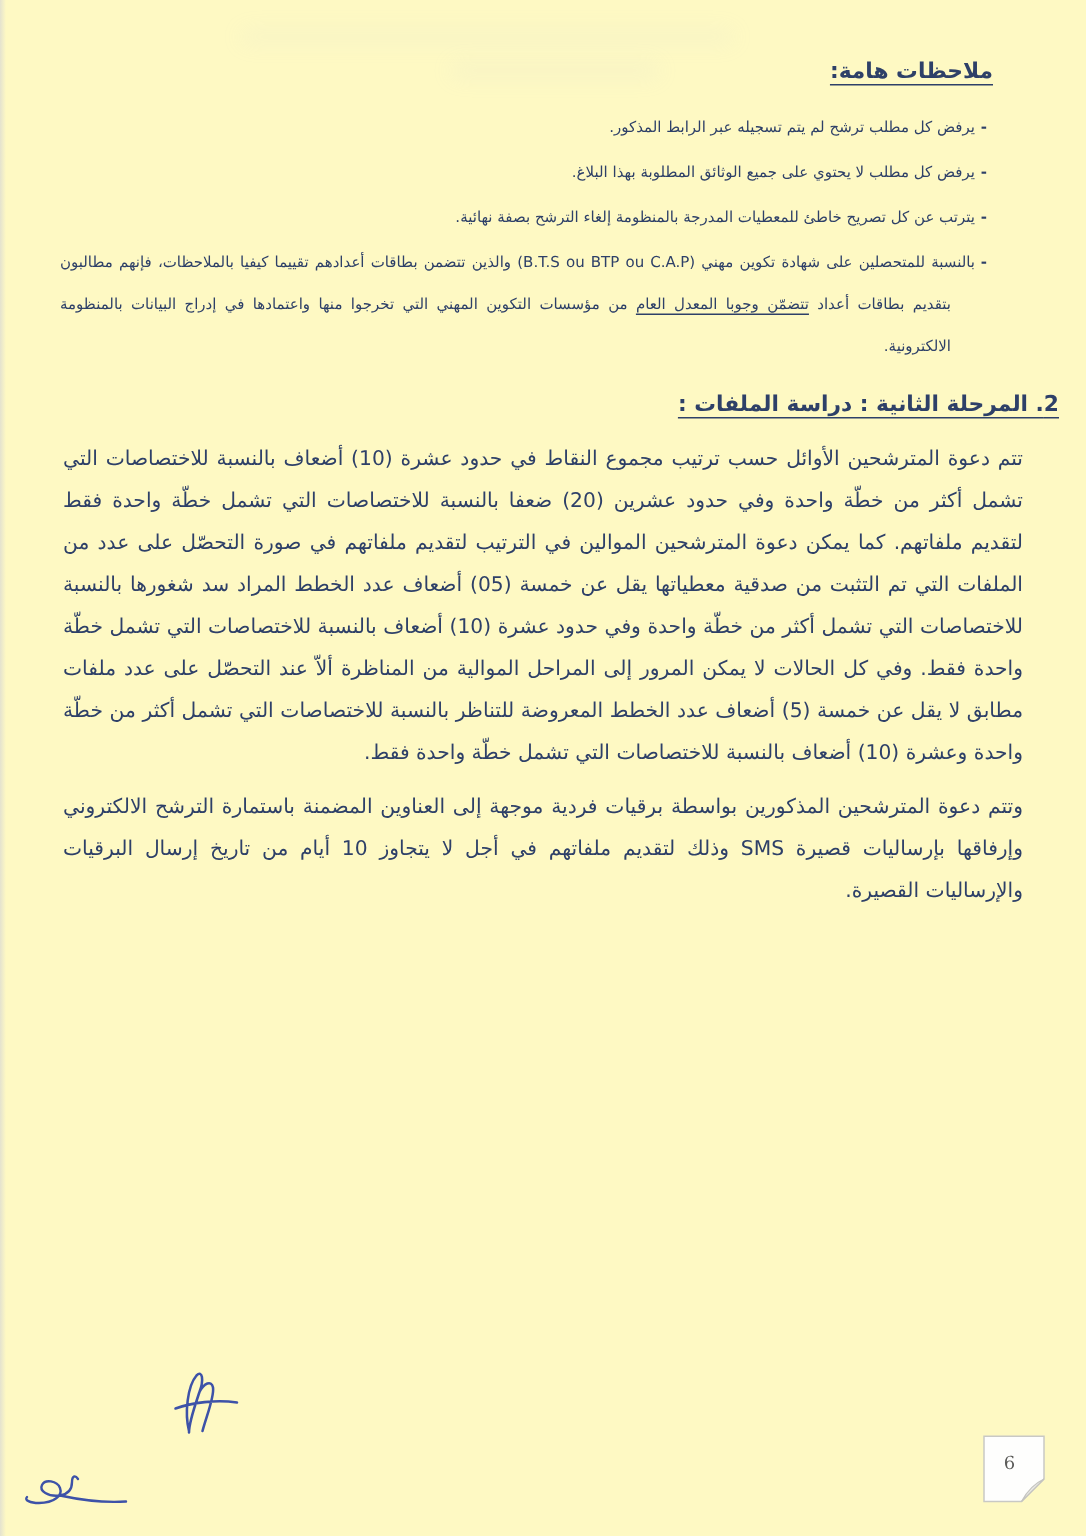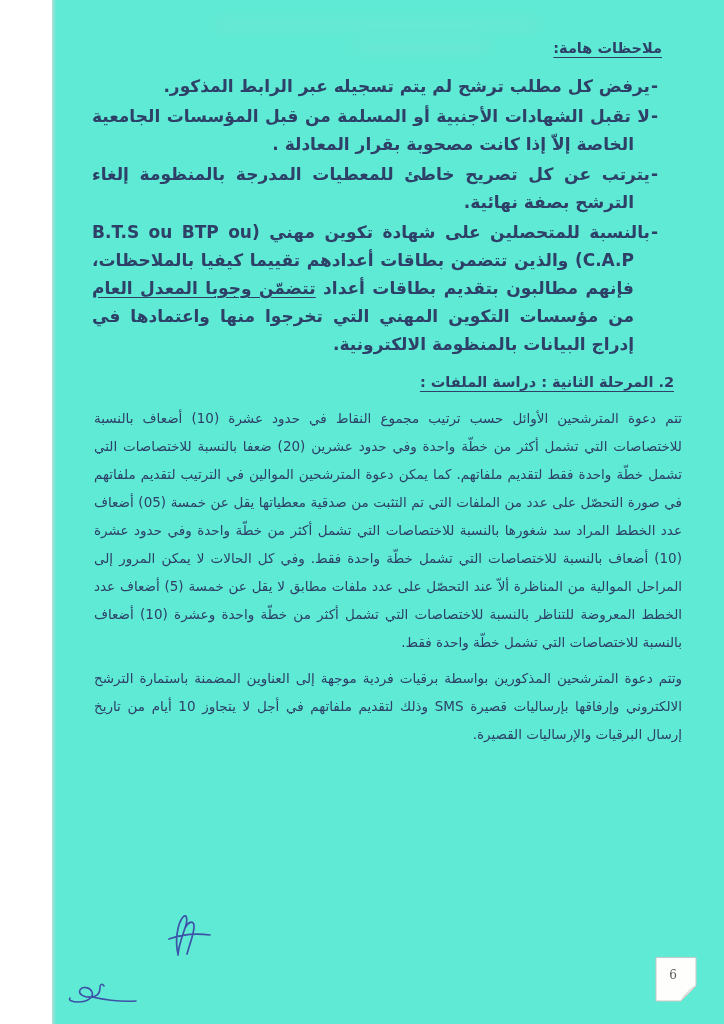--- a/index.html
+++ b/index.html
@@ -4,22 +4,22 @@
 <style>
   html, body { margin: 0; padding: 0; }
   body {
     width: 724px; height: 1024px;
     background: #ffffff;
     font-family: "DejaVu Sans", sans-serif;
     overflow: hidden;
   }
   .page {
     position: relative;
-    width: 672px; height: 1024px;
-    background: #5eead4;
+    width: 724px; height: 1024px;
+    background: #fef9c3;
     color: #2e4068;
     direction: rtl;
   }
   .scan-edge {
     position: absolute; left: 0; top: 0; bottom: 0; width: 4px;
     background: linear-gradient(to right, #d9d9d4, rgba(255,255,255,0));
     opacity: .7;
   }
   .ghost {
     position: absolute; border-radius: 8px;
@@ -31,39 +31,38 @@
   .content { position: absolute; top: 40px; right: 0; left: 0; }
 
   .notes-heading {
     margin: 0 62px 16px 0;
     font-size: 14.5px; font-weight: bold;
     text-decoration: underline; text-underline-offset: 4px;
   }
   ul.notes {
     list-style: none;
     margin: 0 60px 0 40px; padding: 0;
-    font-size: 17px; line-height: 28px;
+    font-size: 10px; line-height: 28px;
     text-align: justify;
-    font-weight: bold;
   }
   ul.notes li {
     position: relative;
     padding-right: 30px;
     text-indent: -16px;
     margin-bottom: 2px;
   }
   ul.notes li::before {
     content: "-";
     position: absolute; right: 6px; top: 0;
     text-indent: 0; font-weight: bold;
   }
   .u { text-decoration: underline; text-underline-offset: 3px; }
 
   .section-heading {
-    margin: 16px 50px 14px 0;
+    margin: 16px 18px 14px 0;
     font-size: 14.5px; font-weight: bold;
     text-decoration: underline; text-underline-offset: 4px;
   }
   p.para {
     margin: 0 42px 8px 42px;
     font-size: 13.5px; line-height: 28px;
     text-align: justify;
   }
 
   .signature-mark { position: absolute; top: 908px; left: 108px; }
@@ -86,21 +85,21 @@
 <div class="page">
   <div class="scan-edge"></div>
   <div class="ghost g1"></div>
   <div class="ghost g2"></div>
 
   <div class="content">
     <div class="notes-heading">ملاحظات هامة:</div>
 
     <ul class="notes">
       <li><span>يرفض كل مطلب ترشح لم يتم تسجيله عبر الرابط المذكور.</span></li>
-      <li><span>لا تقبل الشهادات الأجنبية أو المسلمة من قبل المؤسسات الجامعية الخاصة إلاّ إذا كانت مصحوبة بقرار المعادلة .</span></li>
+      <li><span>يرفض كل مطلب لا يحتوي على جميع الوثائق المطلوبة بهذا البلاغ.</span></li>
       <li><span>يترتب عن كل تصريح خاطئ للمعطيات المدرجة بالمنظومة إلغاء الترشح بصفة نهائية.</span></li>
       <li>
         <span>بالنسبة للمتحصلين على شهادة تكوين مهني (B.T.S ou BTP ou C.A.P) والذين تتضمن بطاقات أعدادهم تقييما كيفيا بالملاحظات، فإنهم مطالبون بتقديم بطاقات أعداد </span><span class="u">تتضمّن وجوبا المعدل العام</span><span> من مؤسسات التكوين المهني التي تخرجوا منها واعتمادها في إدراج البيانات بالمنظومة الالكترونية.</span>
       </li>
     </ul>
 
     <div class="section-heading">2. المرحلة الثانية : دراسة الملفات :</div>
 
     <p class="para">تتم دعوة المترشحين الأوائل حسب ترتيب مجموع النقاط في حدود عشرة (10) أضعاف بالنسبة للاختصاصات التي تشمل أكثر من خطّة واحدة وفي حدود عشرين (20) ضعفا بالنسبة للاختصاصات التي تشمل خطّة واحدة فقط لتقديم ملفاتهم. كما يمكن دعوة المترشحين الموالين في الترتيب لتقديم ملفاتهم في صورة التحصّل على عدد من الملفات التي تم التثبت من صدقية معطياتها يقل عن خمسة (05) أضعاف عدد الخطط المراد سد شغورها بالنسبة للاختصاصات التي تشمل أكثر من خطّة واحدة وفي حدود عشرة (10) أضعاف بالنسبة للاختصاصات التي تشمل خطّة واحدة فقط. وفي كل الحالات لا يمكن المرور إلى المراحل الموالية من المناظرة ألاّ عند التحصّل على عدد ملفات مطابق لا يقل عن خمسة (5) أضعاف عدد الخطط المعروضة للتناظر بالنسبة للاختصاصات التي تشمل أكثر من خطّة واحدة وعشرة (10) أضعاف بالنسبة للاختصاصات التي تشمل خطّة واحدة فقط.</p>
     <p class="para">وتتم دعوة المترشحين المذكورين بواسطة برقيات فردية موجهة إلى العناوين المضمنة باستمارة الترشح الالكتروني وإرفاقها بإرساليات قصيرة SMS وذلك لتقديم ملفاتهم في أجل لا يتجاوز 10 أيام من تاريخ إرسال البرقيات والإرساليات القصيرة.</p>

